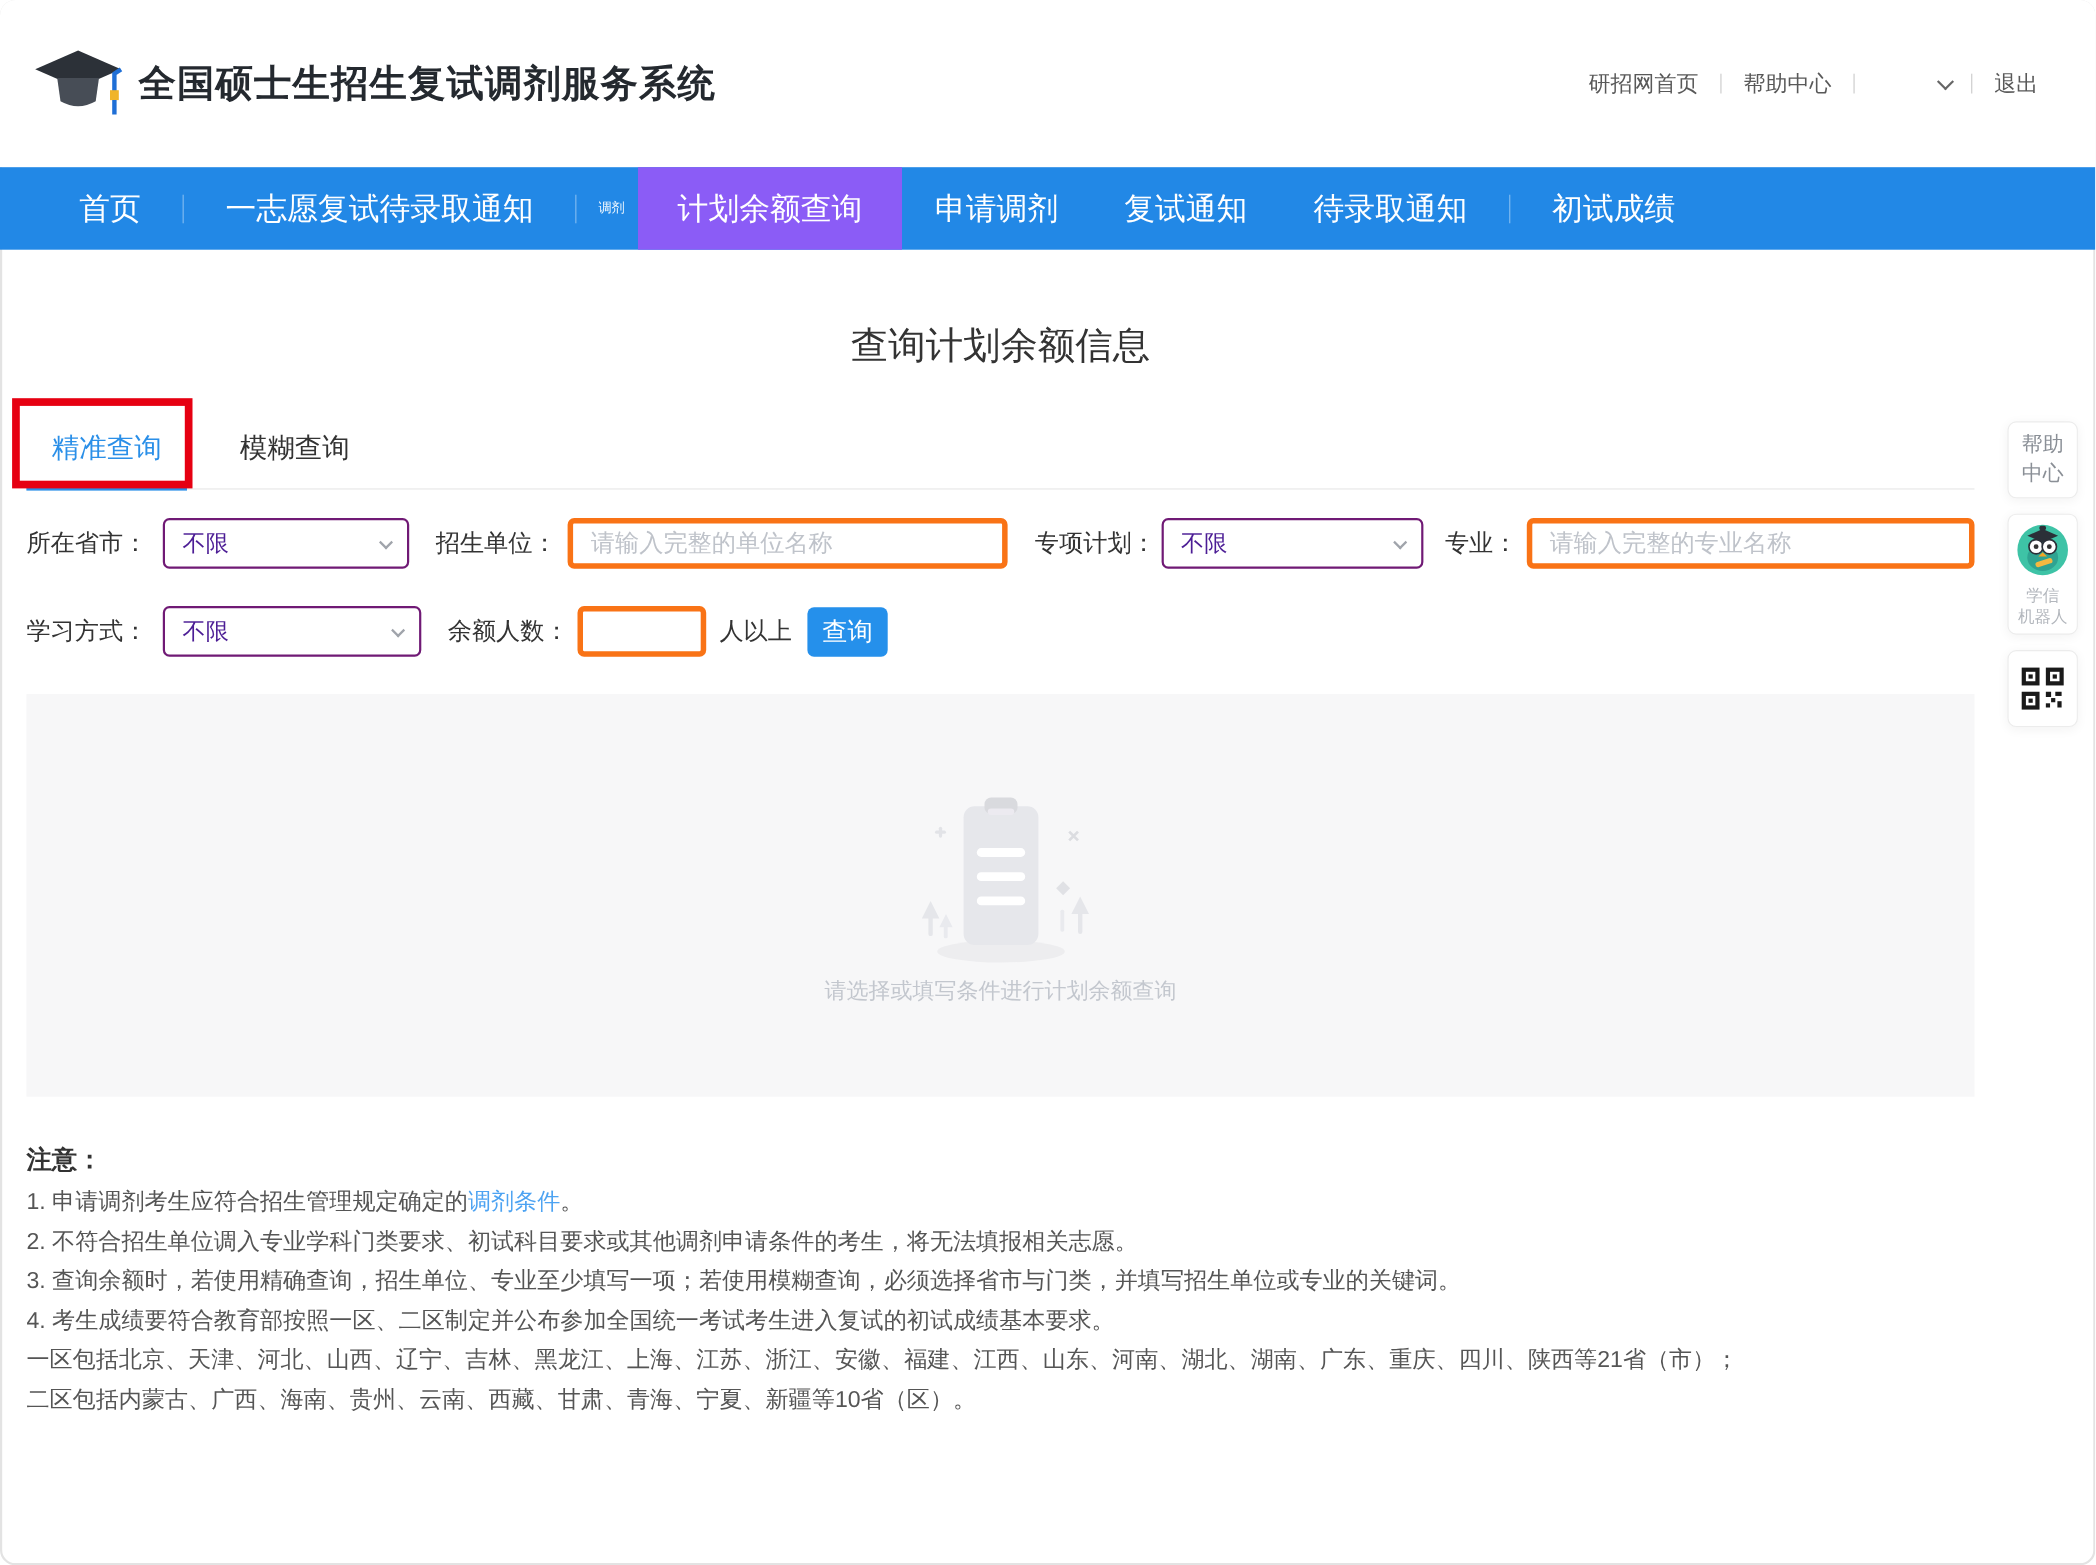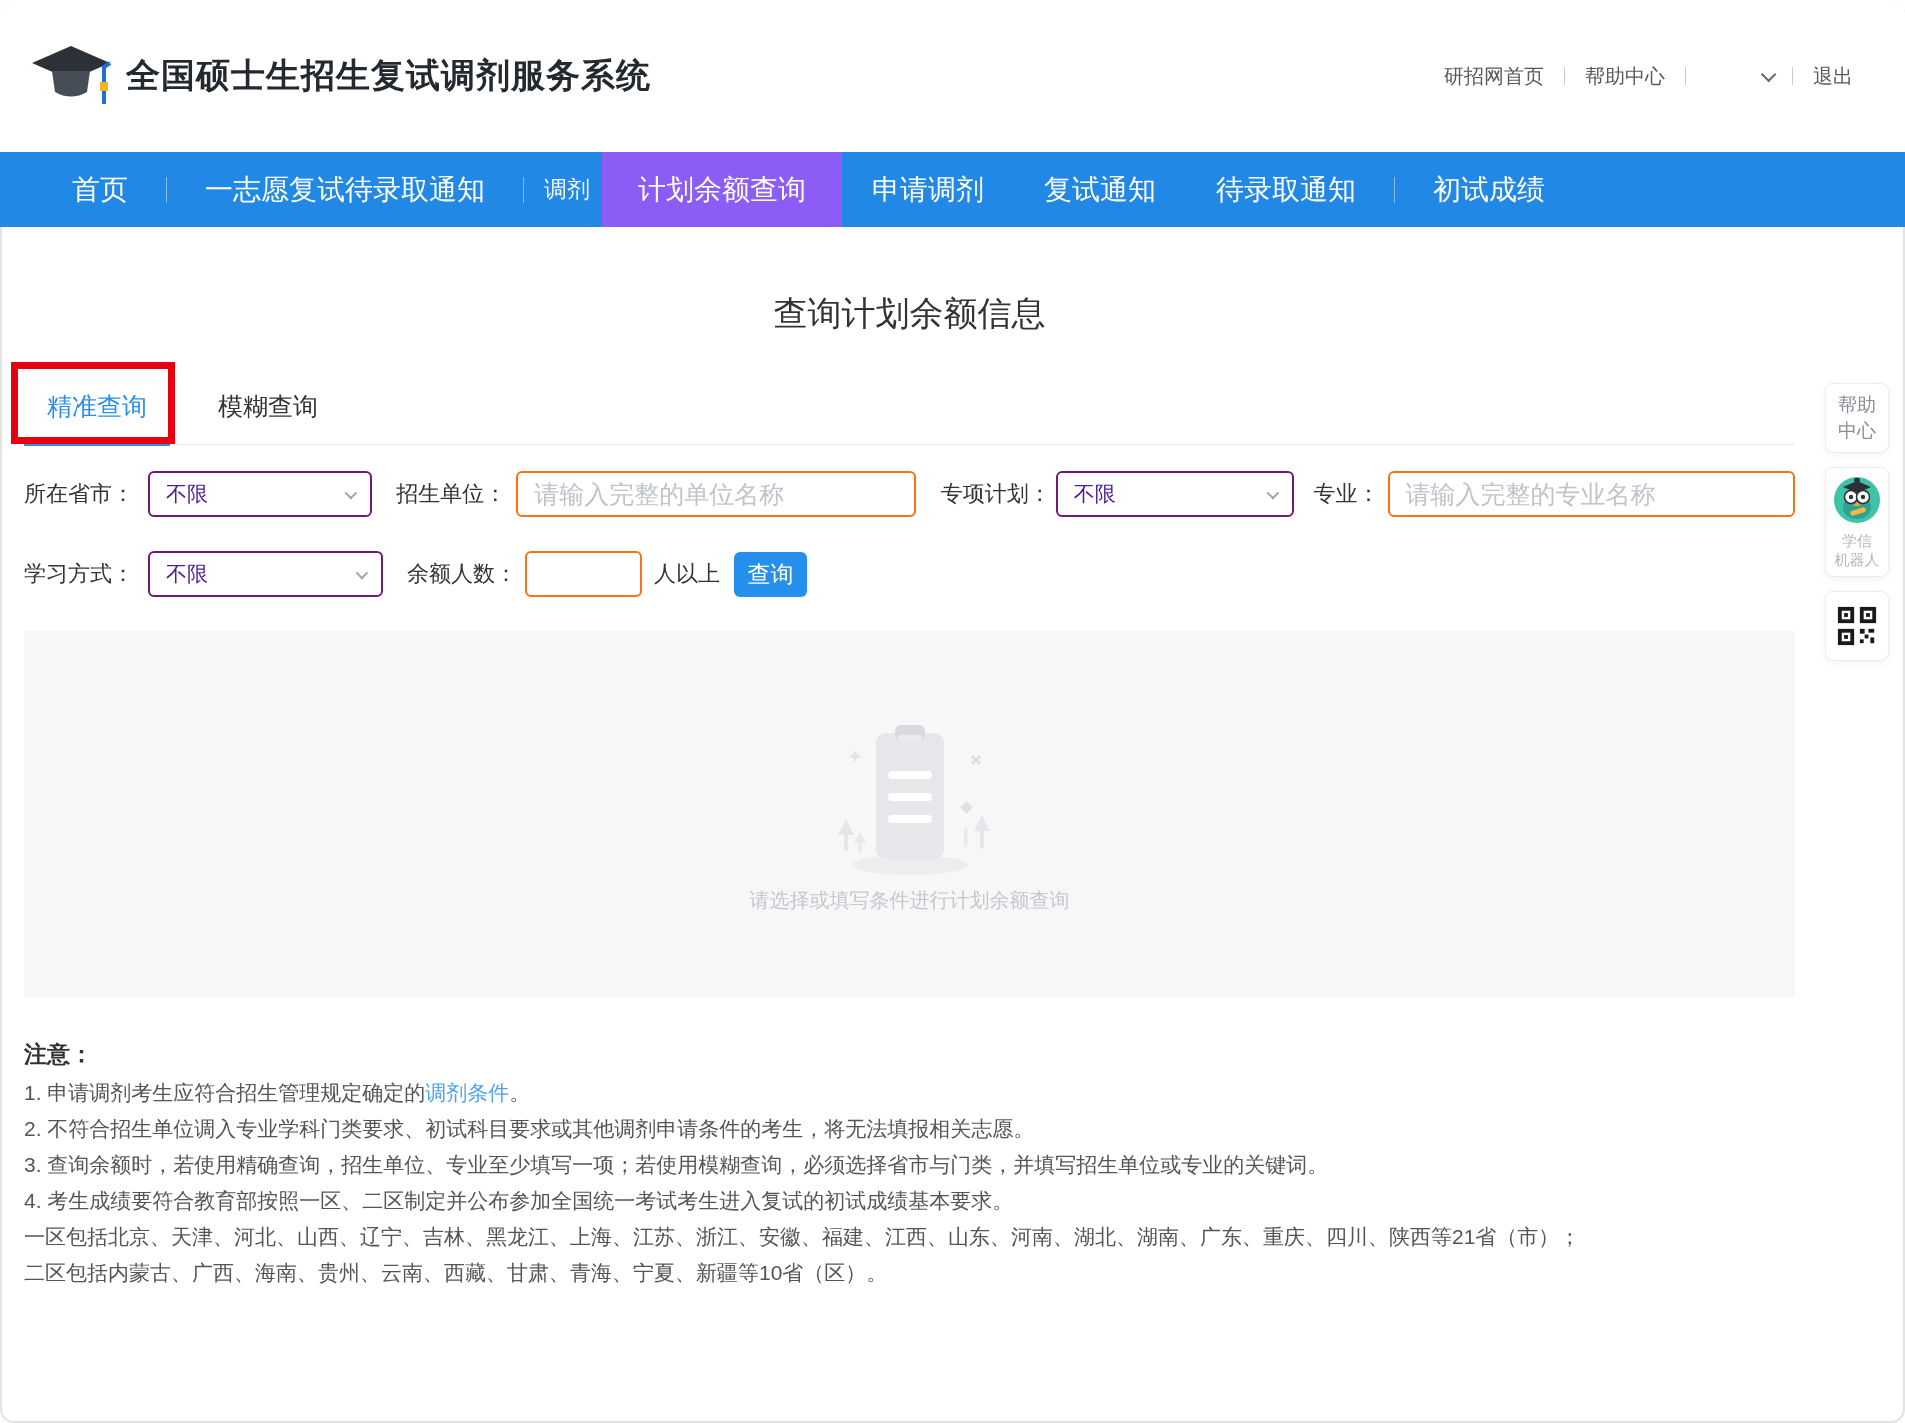--- a/index.html
+++ b/index.html
@@ -14,42 +14,42 @@
   .header-links { margin-left:auto; display:flex; align-items:center; font-size:20px; color:#595959; }
   .header-links a { color:#595959; text-decoration:none; cursor:pointer; }
   .vdiv { width:1px; height:18px; background:#c9c9c9; margin:0 20px; }
   .user-menu { display:flex; align-items:center; min-width:66px; justify-content:flex-end; cursor:pointer; }
   .chev { display:inline-block; width:11px; height:11px; border-right:2px solid #666; border-bottom:2px solid #666; transform:rotate(45deg) translateY(-3px); }
 
   
   .mainnav { height:75px; background:#2288e6; display:flex; align-items:center; padding-left:42px; color:#fff; }
   .nav-item { font-size:28px; padding:0 30px; cursor:pointer; white-space:nowrap; }
   .nav-item.active { align-self:stretch; display:flex; align-items:center; background:#8b5cf6; padding:0 36px; }
-  .nav-group-label { font-size:23px; padding:0 12px; opacity:.95; white-space:nowrap; }
+  .nav-group-label { font-size:12px; padding:0 12px; opacity:.95; white-space:nowrap; }
   .nav-div { width:1px; height:26px; background:rgba(255,255,255,.45); margin:0 8px; }
 
   
   .container { margin-left:24px; width:1771px; position:relative; }
   .page-title { margin-top:64px; text-align:center; font-size:34px; font-weight:400; color:#333; }
 
   
   .tabs { margin-top:32px; position:relative; display:flex; height:76px; border-bottom:1px solid #e6e6e6; }
   .tab { font-size:25px; color:#333; cursor:pointer; position:relative; height:100%; display:flex; align-items:center; justify-content:center; }
   .tab.active-tab { width:146px; color:#2a8fe8; }
   .tab.fuzzy { margin-left:45px; width:106px; }
   .tab-underline { position:absolute; left:0; right:0; bottom:-2px; height:4px; background:#2a8fe8; }
   .anno-box { position:absolute; left:-13px; top:-7px; width:164px; height:82px; border:7px solid #e60012; pointer-events:none; }
 
   
   .form { margin-top:26px; font-size:22px; color:#333; }
   .form-row { display:flex; align-items:center; height:46px; margin-bottom:34px; }
   .flabel { white-space:nowrap; }
   .select { height:46px; background:#fff; border:2px solid #701a75; border-radius:6px; display:flex; align-items:center; justify-content:space-between; padding:0 16px; color:#4c1d95; font-size:21px; cursor:pointer; }
   .select .chev { width:9px; height:9px; border-color:#a0a4ab; transform:rotate(45deg) translateY(-2px); }
-  .tinput { height:46px; border:2px solid #f97316; border-radius:6px; padding:0 16px; font-size:25px; color:#333; outline:none; font-family:inherit; }
+  .tinput { height:46px; border:5px solid #f97316; border-radius:6px; padding:0 16px; font-size:22px; color:#333; outline:none; font-family:inherit; }
   .tinput::placeholder { color:#bfc3ca; }
   .btn-primary { height:45px; width:73px; background:#2590eb; color:#fff; border:none; border-radius:6px; font-size:23px; cursor:pointer; font-family:inherit; }
 
   .w-select1 { width:228px; margin-left:14px; }
   .ml24 { margin-left:24px; } .ml26 { margin-left:25px; } .ml20 { margin-left:20px; }
   .ml14 { margin-left:14px; } .ml12 { margin-left:12px; } .ml8 { margin-left:8px; } .ml5 { margin-left:5px; }
   .w-unit { width:407px; margin-left:10px; }
   .w-select2 { width:242px; }
   .w-major { width:415px; }
   .w-select3 { width:235px; margin-left:14px; }

